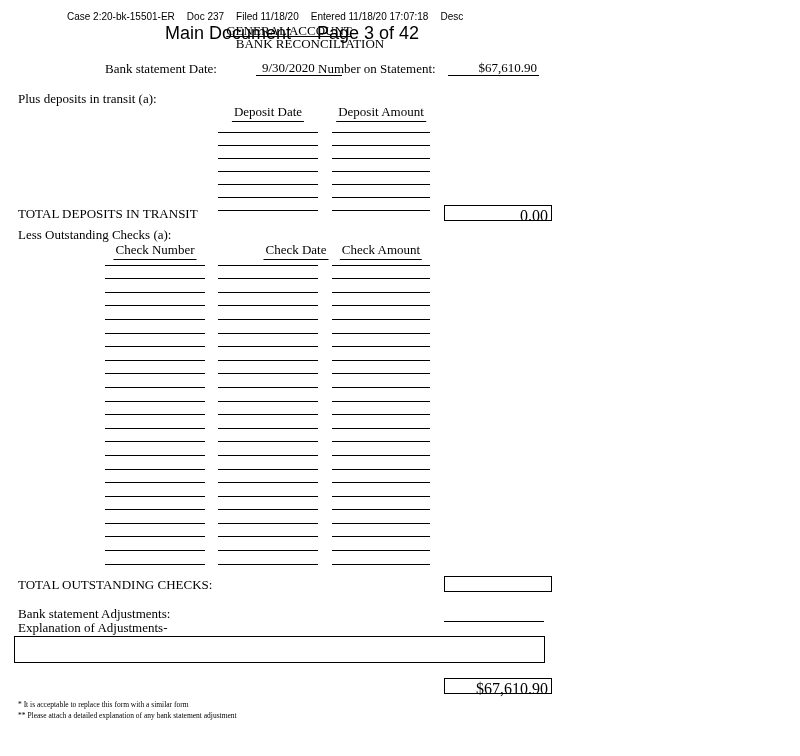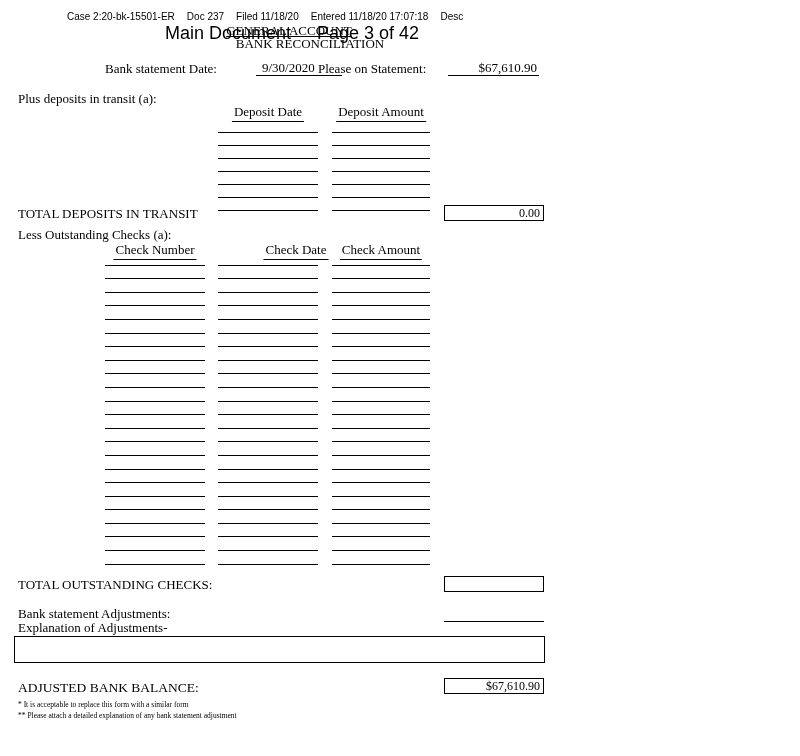--- a/index.html
+++ b/index.html
@@ -26,21 +26,21 @@
   .colhdr { position:absolute; transform:translateX(-50%); border-bottom:1px solid #000; padding:0 2px 1px 2px; white-space:nowrap; }
   .hdr-deposit-date  { left:268px; top:105px; }
   .hdr-deposit-amount{ left:381px; top:105px; }
 
   .col { position:absolute; }
   .deposit-col-date   { left:218px; top:120px; width:100px; }
   .deposit-col-amount { left:332px; top:120px; width:98px; }
   .deposit-col-date > div, .deposit-col-amount > div { height:13px; border-bottom:1px solid #000; }
 
   .lbl-total-deposits { left:18px; top:207px; }
-  .box { position:absolute; width:100px; height:16px; border:1px solid #000; font-size:12px; text-align:right; padding:1px 3px 0 12px; }
+  .box { position:absolute; width:108px; height:16px; border:1px solid #000; font-size:16px; text-align:right; padding:1px 3px 0 12px; }
   .box-total-deposits { left:444px; top:205px; }
 
   .lbl-checks { left:18px; top:228px; }
   .hdr-check-number { left:155px; top:243px; }
   .hdr-check-date   { left:268px; top:243px;margin-left:28px; }
   .hdr-check-amount { left:381px; top:243px; }
 
   .check-col-number { left:105px; top:252px; width:100px; }
   .check-col-date   { left:218px; top:252px; width:100px; }
   .check-col-amount { left:332px; top:252px; width:98px; }
@@ -76,21 +76,21 @@
   <div class="account-title">GENERAL ACCOUNT</div>
   <div class="stamp-line2 sans">
     <span>Main Document</span>
     <span>Page 3 of 42</span>
   </div>
 
   <div class="form-title">BANK RECONCILIATION</div>
 
   <span class="abs lbl-bank-date">Bank statement Date:</span>
   <span class="abs fld-bank-date">9/30/2020</span>
-  <span class="abs lbl-balance">Please on Statement:</span>
+  <span class="abs lbl-balance">Number on Statement:</span>
   <span class="abs fld-balance">$67,610.90</span>
 
   <span class="abs lbl-deposits">Plus deposits in transit (a):</span>
   <span class="colhdr hdr-deposit-date">Deposit Date</span>
   <span class="colhdr hdr-deposit-amount">Deposit Amount</span>
 
   <div class="col deposit-col-date">
     <div></div>
   <div></div>
       <div></div>
@@ -194,19 +194,18 @@
     </div>
 
   <span class="abs lbl-total-checks">TOTAL OUTSTANDING CHECKS:</span>
   <div class="box box-total-checks"></div>
 
   <span class="abs lbl-adjustments">Bank statement Adjustments:</span>
   <span class="abs fld-adjustments"></span>
   <span class="abs lbl-explanation">Explanation of Adjustments-</span>
   <div class="box-explanation"></div>
 
-  <span class="abs lbl-adjusted">ADJUSTED BANK BALANCE:</span>
   <div class="box box-adjusted">$67,610.90</div>
 
   <div class="footnote footnote1">* It is acceptable to replace this form with a similar form</div>
   <div class="footnote footnote2">** Please attach a detailed explanation of any bank statement  adjustment</div>
 
 </div>
 
 </body></html>

